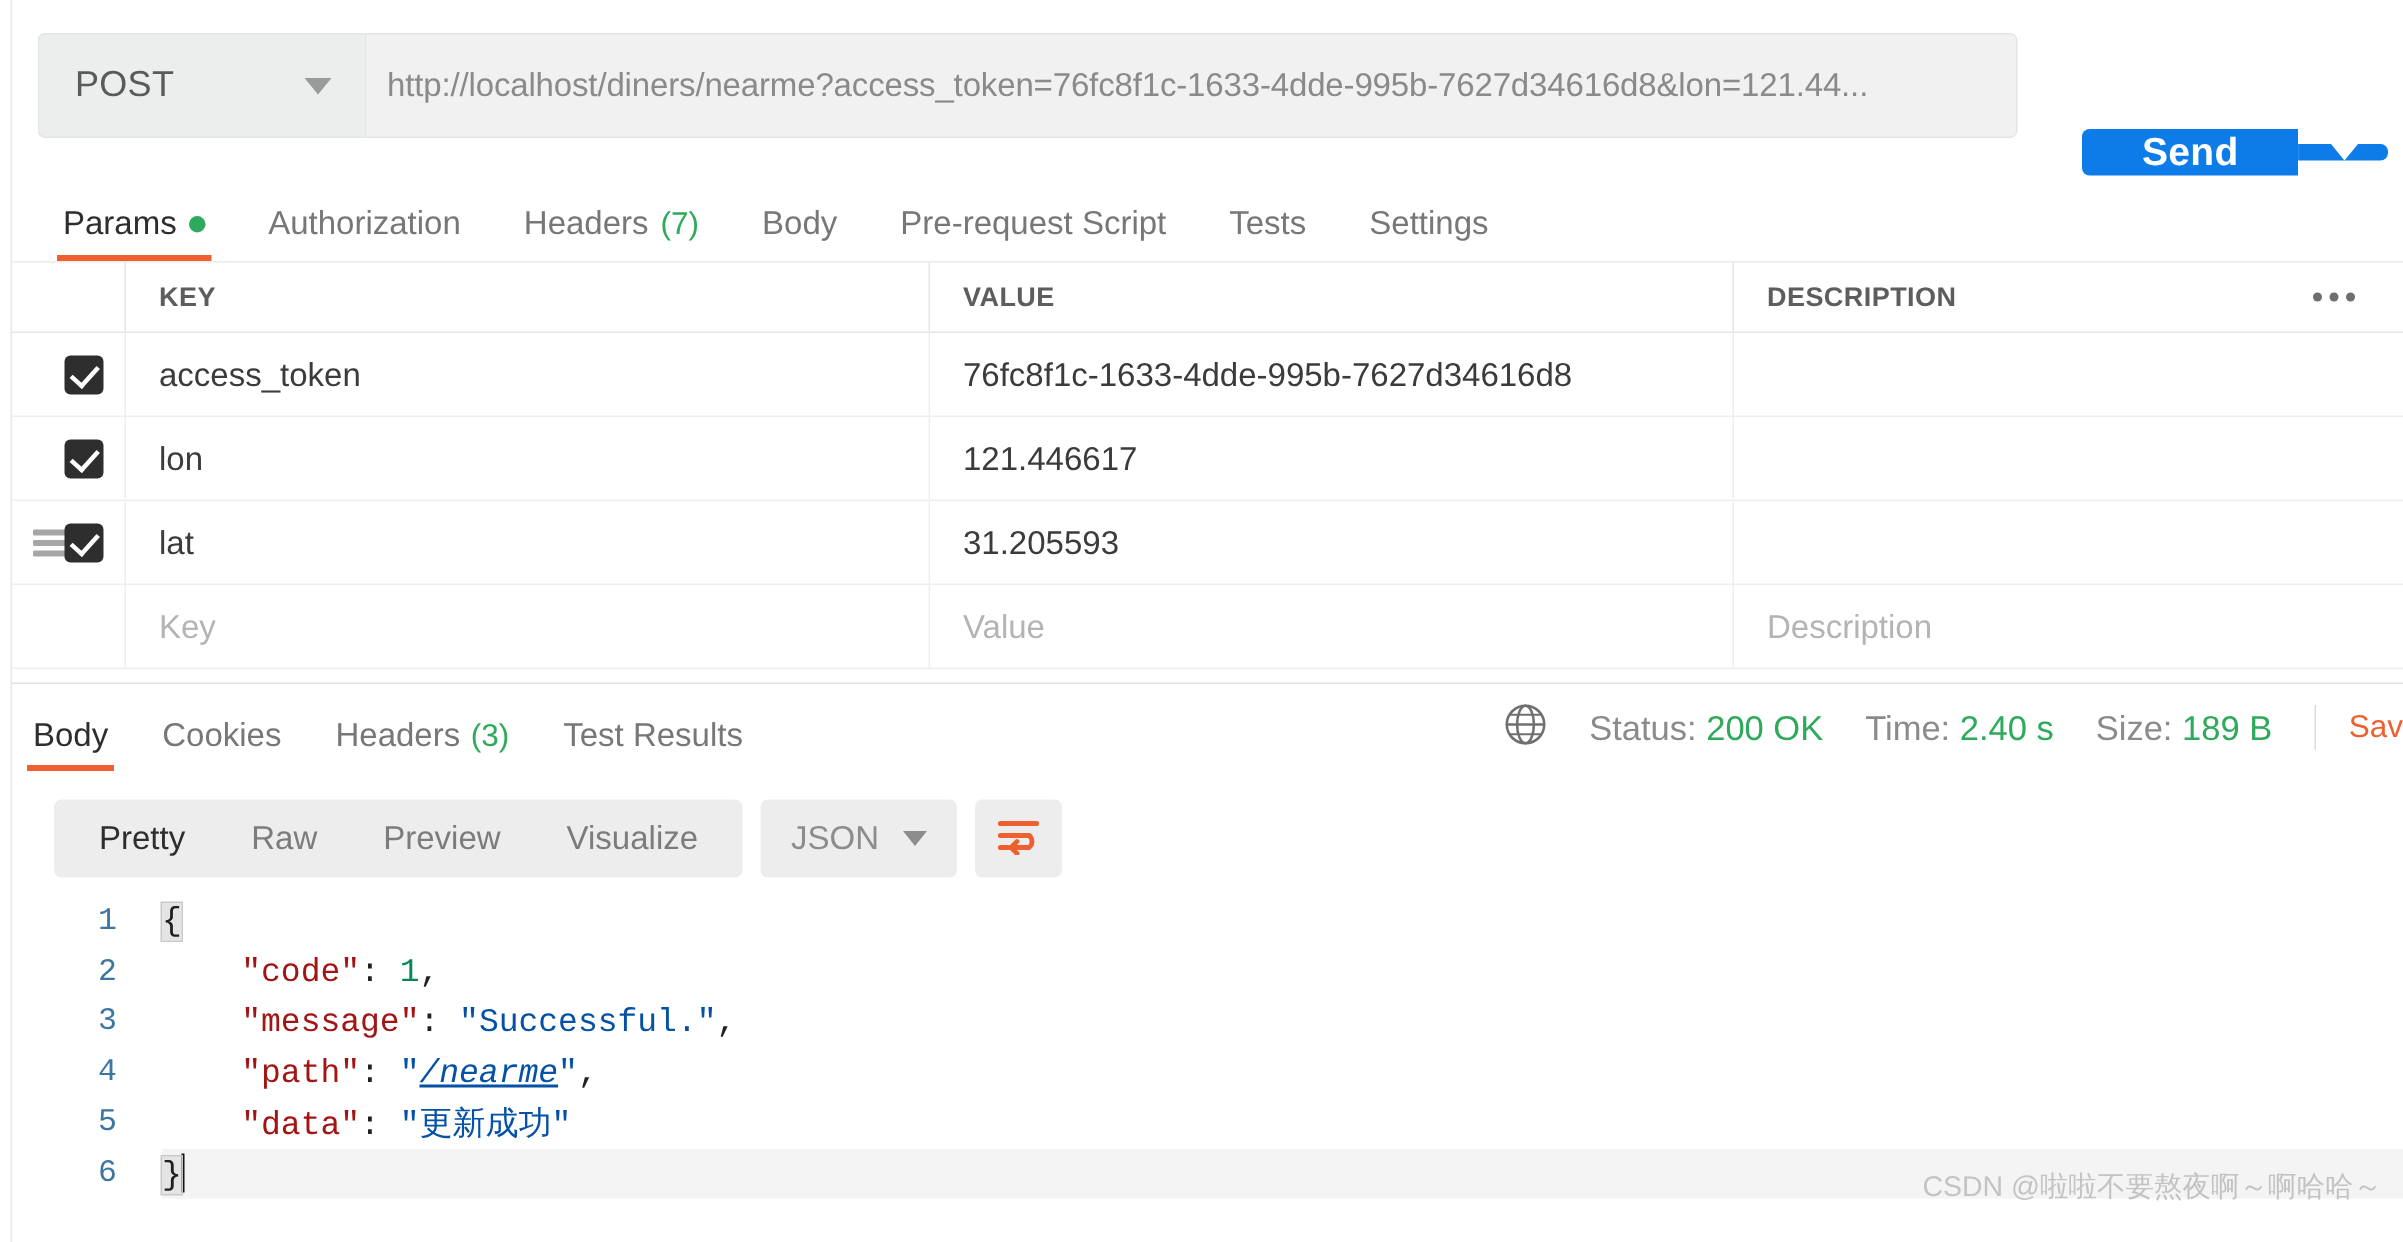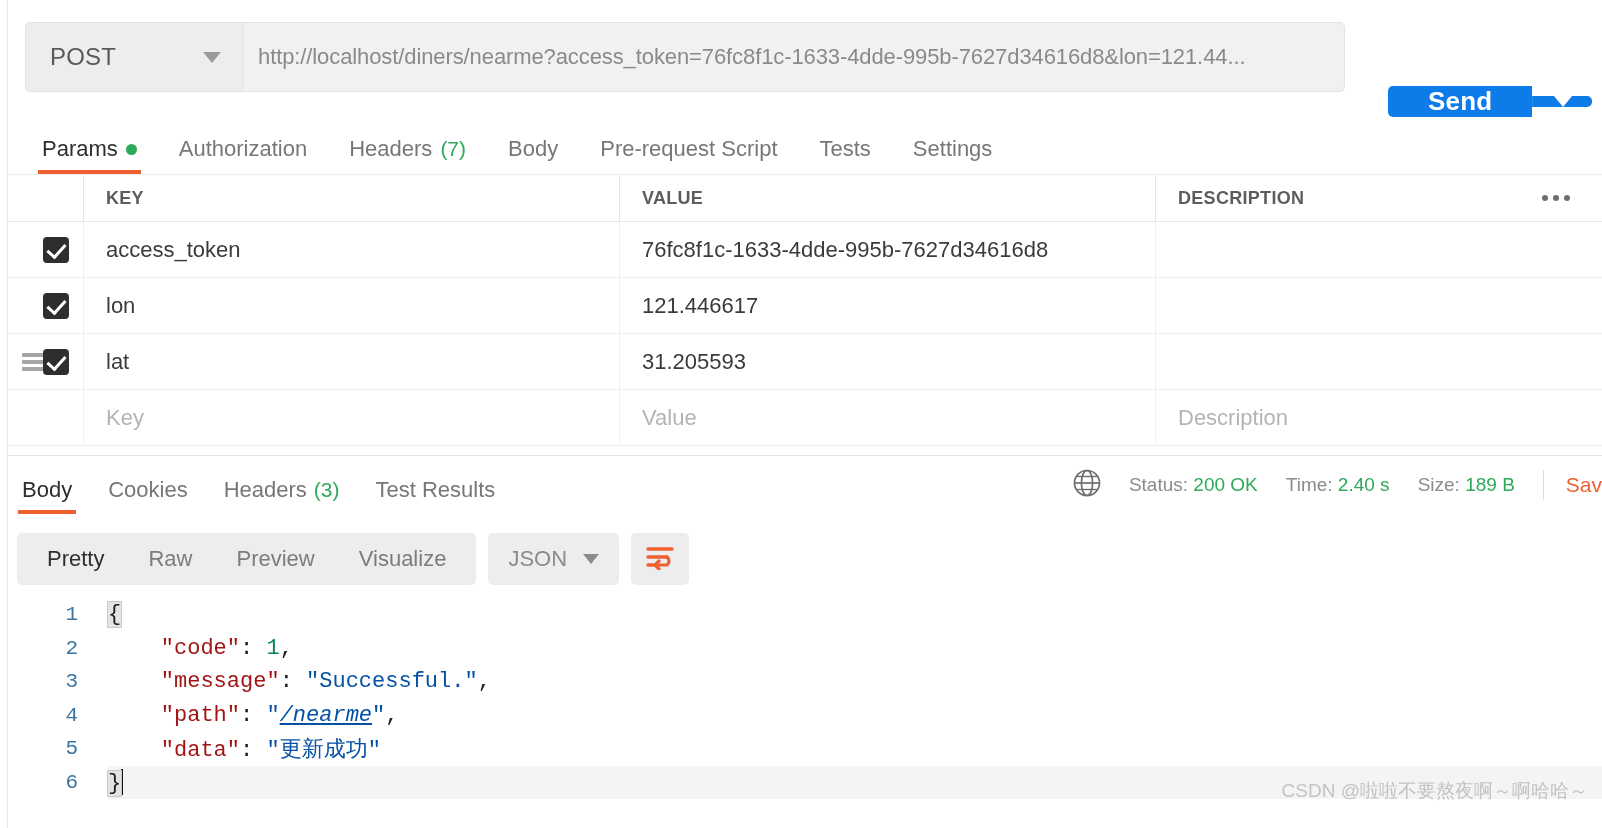--- a/index.html
+++ b/index.html
@@ -198,28 +198,28 @@
     height: 4px; background: #ef6031;
   }
   .rtab .count { color: #2eaa5a; font-size: 21px; }
 
   .resp-meta {
     position: absolute; right: 0; top: 0; height: 58px;
     display: flex; align-items: center; gap: 0;
     padding-right: 0;
   }
   .globe { margin-right: 26px; display:block; }
-  .meta-item { font-size: 19px; color: #8b8b8b; margin-right: 28px; white-space: nowrap; }
+  .meta-item { font-size: 23px; color: #8b8b8b; margin-right: 28px; white-space: nowrap; }
   .meta-item b { font-weight: normal; color: #2eaa5a; }
   .meta-sep { width: 1px; height: 30px; background: #dcdcdc; margin-right: 22px; }
   .save-resp { font-size: 21px; color: #ef6031; cursor: pointer; white-space: nowrap; }
 
   
   .viewer-toolbar {
-    position: absolute; left: 17px; top: 533px;
+    position: absolute; left: 36px; top: 533px;
     display: flex; align-items: center; gap: 12px;
   }
   .seg {
     background: #ededed; border-radius: 5px;
     display: flex; align-items: center; height: 52px;
     padding: 0 8px;
   }
   .seg .sbtn {
     font-size: 22px; color: #7c7c7c;
     padding: 0 22px; cursor: pointer; white-space: nowrap;

